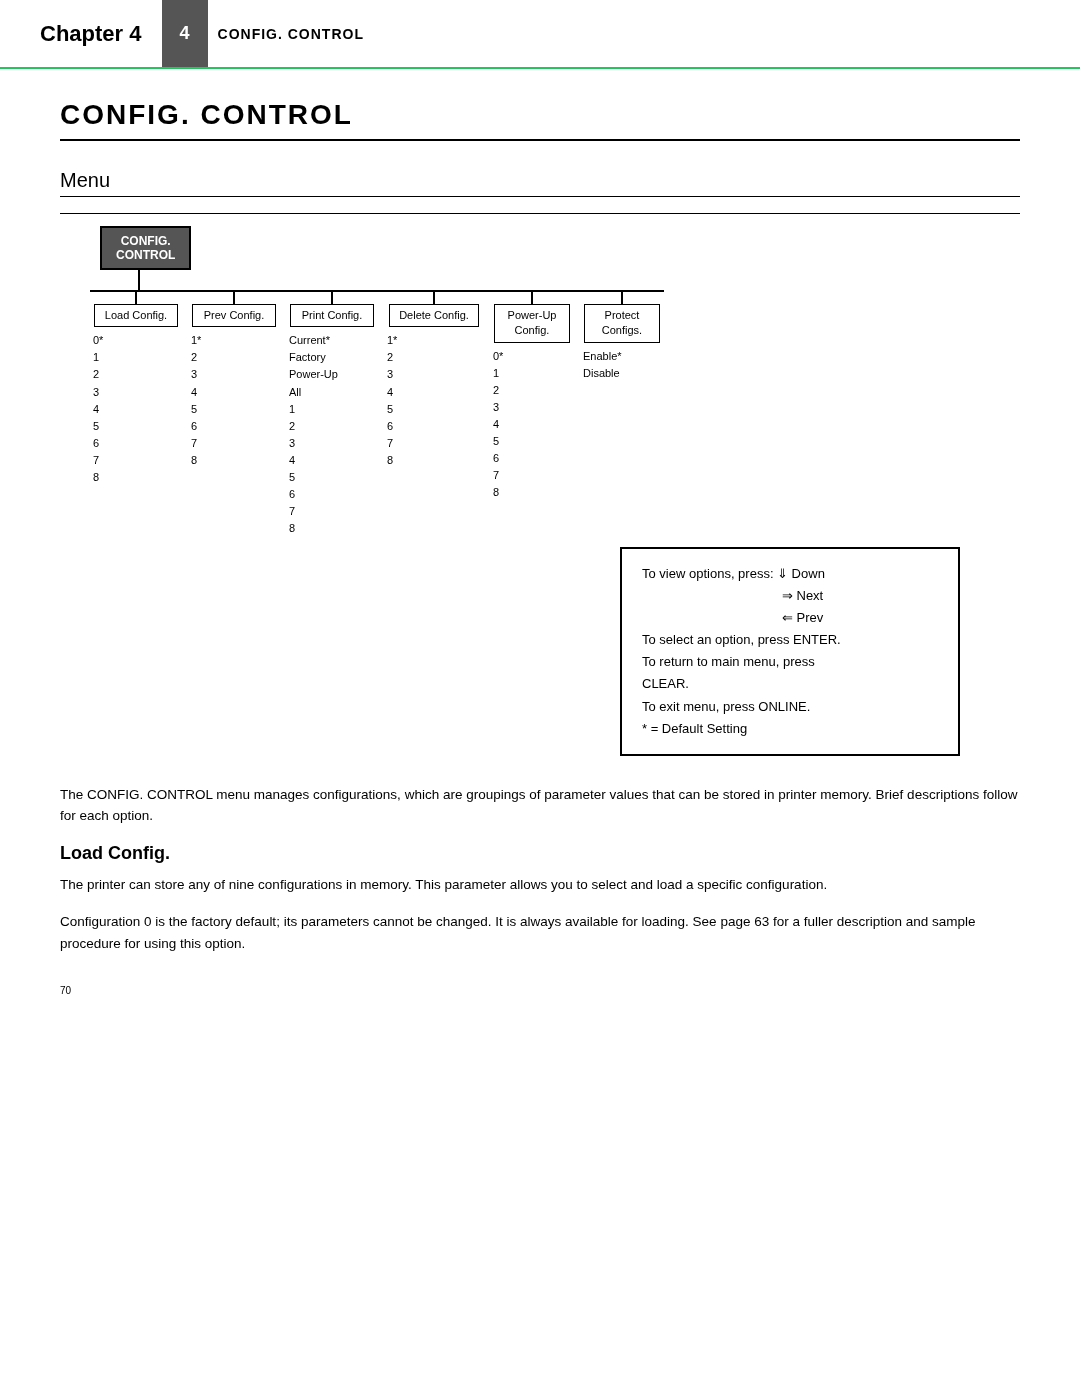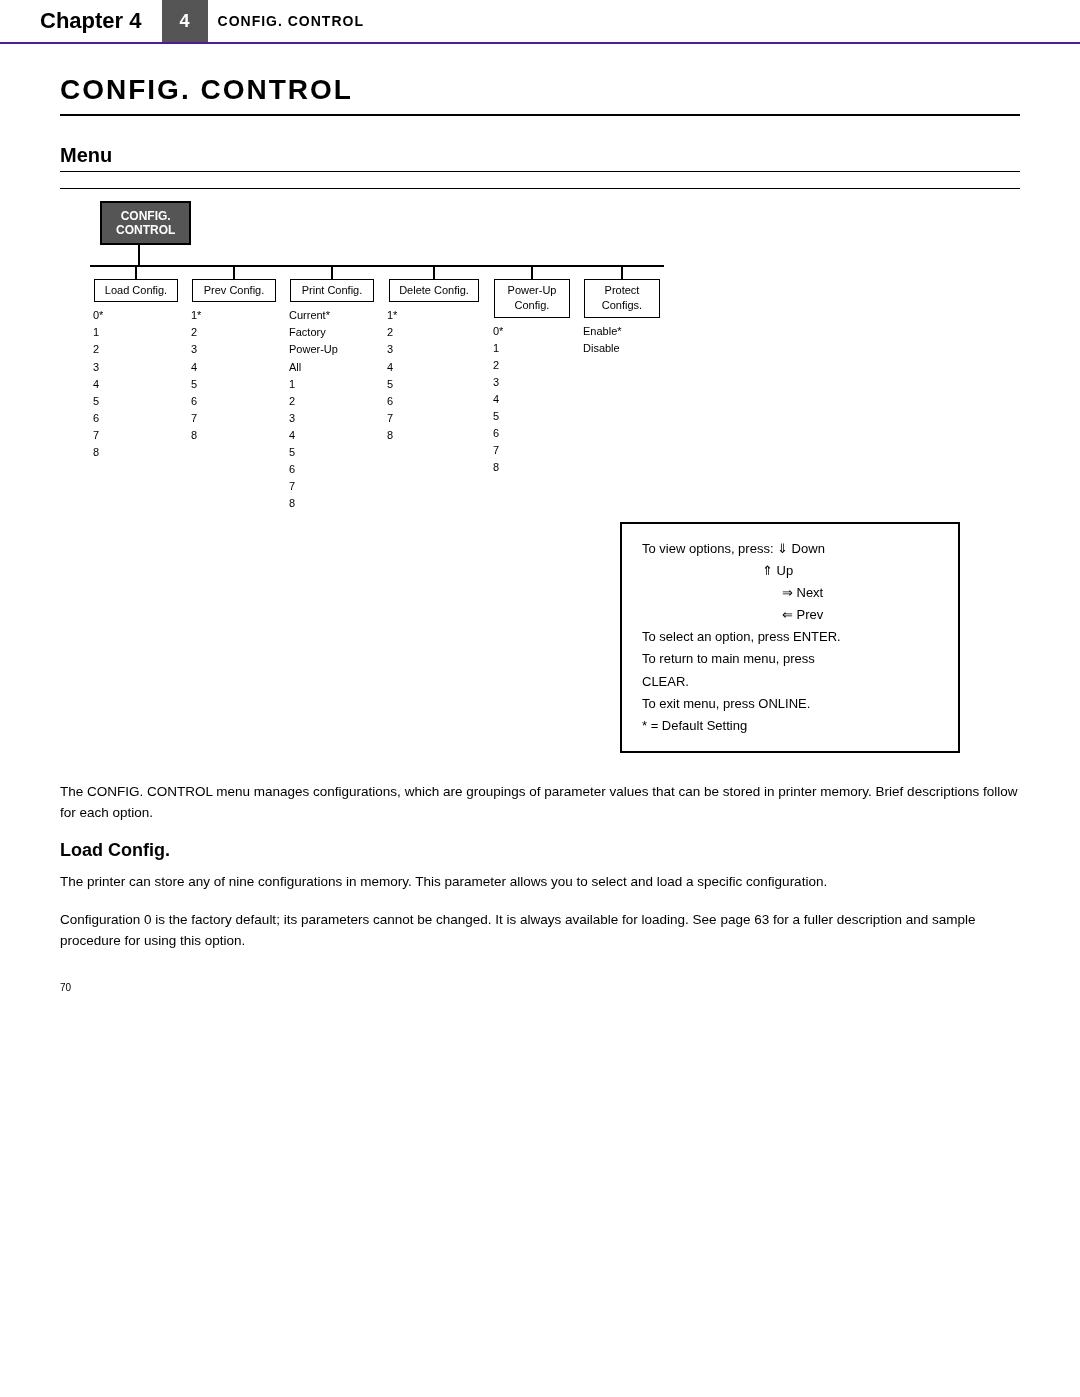--- a/index.html
+++ b/index.html
@@ -10,23 +10,23 @@
       color: #000;
       width: 1080px;
       min-height: 1397px;
       padding: 0;
     }
 
     
     .header {
       display: flex;
       align-items: stretch;
-      border-bottom: 2px solid #4c1d95;
+      border-bottom: 2px solid #22c55e;
       padding: 0 40px;
-      height: 44px;
+      height: 69px;
     }
     .header-chapter {
       font-size: 22px;
       font-weight: bold;
       display: flex;
       align-items: center;
       padding-right: 10px;
     }
     .header-tab {
       background: #555;
@@ -59,21 +59,21 @@
       letter-spacing: 2px;
       text-transform: uppercase;
       border-bottom: 2px solid #000;
       padding-bottom: 8px;
       margin-bottom: 28px;
     }
 
     
     .section-heading {
       font-size: 20px;
-      font-weight: bold;
+      font-weight: normal;
       border-bottom: 1px solid #000;
       padding-bottom: 4px;
       margin-bottom: 16px;
     }
 
     
     .factory-default-note {
       text-align: right;
       font-size: 13px;
       margin-bottom: 10px;
@@ -278,21 +278,20 @@
         <div class="branch-box" style="min-width:76px;">Protect<br>Configs.</div>
         <div class="branch-values">Enable*<br>Disable</div>
       </div>
 
     </div>
 
   </div>
 
   <div class="nav-box">
     <div><span>To view options, press: ⇓ Down</span></div>
-    <div style="padding-left:120px;"><span>⇑ Up</span></div>
     <div style="padding-left:140px;"><span>⇒ Next</span></div>
     <div style="padding-left:140px;"><span>⇐ Prev</span></div>
     <div><span>To select an option, press ENTER.</span></div>
     <div><span>To return to main menu, press</span></div>
     <div><span>CLEAR.</span></div>
     <div><span>To exit menu, press ONLINE.</span></div>
     <div><span>* = Default Setting</span></div>
   </div>
 
   <div class="desc-text">The CONFIG. CONTROL menu manages configurations, which are groupings of parameter values that can be stored in printer memory. Brief descriptions follow for each option.</div>

